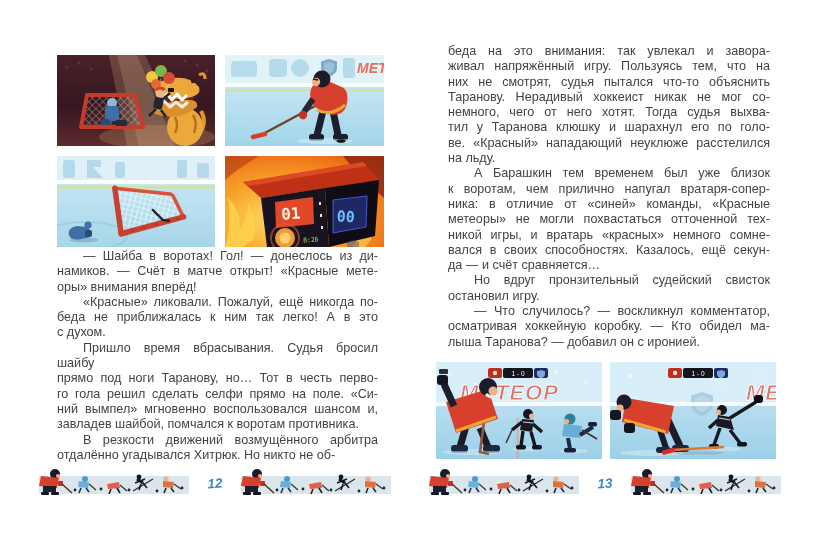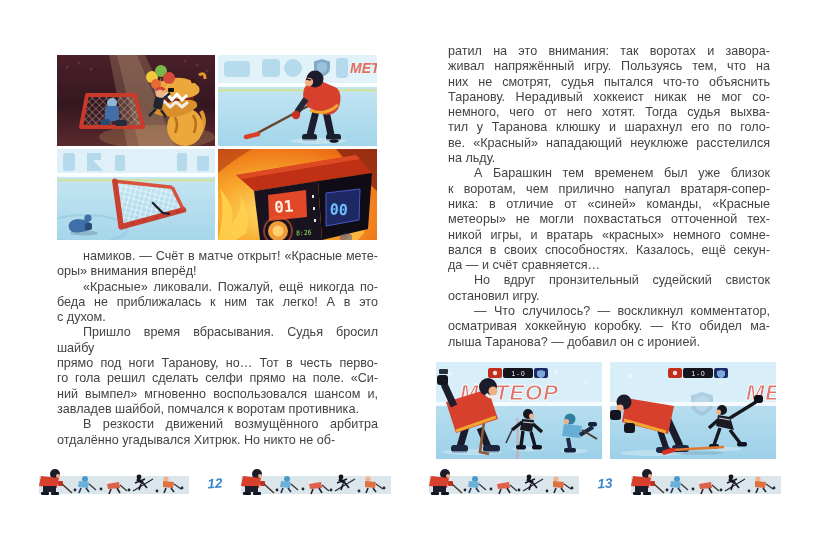--- a/index.html
+++ b/index.html
@@ -7,21 +7,21 @@
           font-family:"Liberation Sans","DejaVu Sans",sans-serif;color:#434343;}
   
   .textblock{position:absolute;font-size:12.6px;line-height:15.3px;color:#434343;}
   .textblock .line{text-align:justify;text-align-last:justify;white-space:normal;}
   .textblock .line.last{text-align-last:left;}
   .para.indent .line:first-child{text-indent:26px;}
   #left-text{left:57px;top:249px;width:321px;}
   #right-text{left:448px;top:44px;width:322px;}
   
   .grid-left{position:absolute;left:57px;top:55px;display:grid;
-             grid-template-columns:158px 159px;grid-template-rows:91px 91px;gap:3px;}
+             grid-template-columns:158px 159px;grid-template-rows:91px 91px;gap:10px;}
   .row-right{position:absolute;left:436px;top:362px;display:flex;gap:8px;}
   .panel{display:block;}
   
   .footer{position:absolute;top:468px;width:352px;display:flex;align-items:center;justify-content:space-between;}
   #footer-left{left:39px;}
   #footer-right{left:429px;}
   .pagenum{width:34px;text-align:center;color:#3a87cc;font-weight:bold;font-style:italic;
            font-size:13.5px;transform:rotate(-4deg);}
   .hidden-defs{position:absolute;width:0;height:0;overflow:hidden;}
 </style>
@@ -261,20 +261,21 @@
         <circle cx="60" cy="82" r="10" fill="#f09a38"></circle>
         <circle cx="60" cy="82" r="5.5" fill="#ffd070"></circle>
         <text x="78" y="86" font-family="DejaVu Sans Mono, monospace" font-size="6.5" fill="#97ef5d" transform="rotate(-4 86 84)">8:26</text>
         <path d="M128 84 l6 2 v4 q0 3 -6 5 q-6 -2 -6 -5 v-4 z" fill="#3f5b9e" opacity=".5"></path>
       </g>
     </svg>
   </div>
 
   <div id="left-text" class="textblock">
       <div class="para indent">
+        <div class="line">— Шайба в воротах! Гол! — донеслось из ди-</div>
         <div class="line">намиков. — Счёт в матче открыт! «Красные мете-</div>
         <div class="line last">оры» внимания вперёд!</div>
       </div>
       <div class="para indent">
         <div class="line">«Красные» ликовали. Пожалуй, ещё никогда по-</div>
         <div class="line">беда не приближалась к ним так легко! А в это</div>
         <div class="line last">с духом.</div>
       </div>
       <div class="para indent">
         <div class="line">Пришло время вбрасывания. Судья бросил шайбу</div>
@@ -294,21 +295,21 @@
         <use href="#strip"></use>
       </svg>
     <span class="pagenum">12</span>
     <svg width="150" height="30">
         <use href="#strip"></use>
       </svg>
   </div>
 
   <div id="right-text" class="textblock">
       <div class="para">
-        <div class="line">ратил на это внимания: так воротах и завора-</div>
+        <div class="line">беда на это внимания: так увлекал и завора-</div>
         <div class="line">живал напряжённый игру. Пользуясь тем, что на</div>
         <div class="line">них не смотрят, судья пытался что-то объяснить</div>
         <div class="line">Таранову. Нерадивый хоккеист никак не мог со-</div>
         <div class="line">немного, чего от него хотят. Тогда судья выхва-</div>
         <div class="line">тил у Таранова клюшку и шарахнул его по голо-</div>
         <div class="line">ве. «Красный» нападающий неуклюже расстелился</div>
         <div class="line last">на льду.</div>
       </div>
       <div class="para indent">
         <div class="line">А Барашкин тем временем был уже близок</div>

